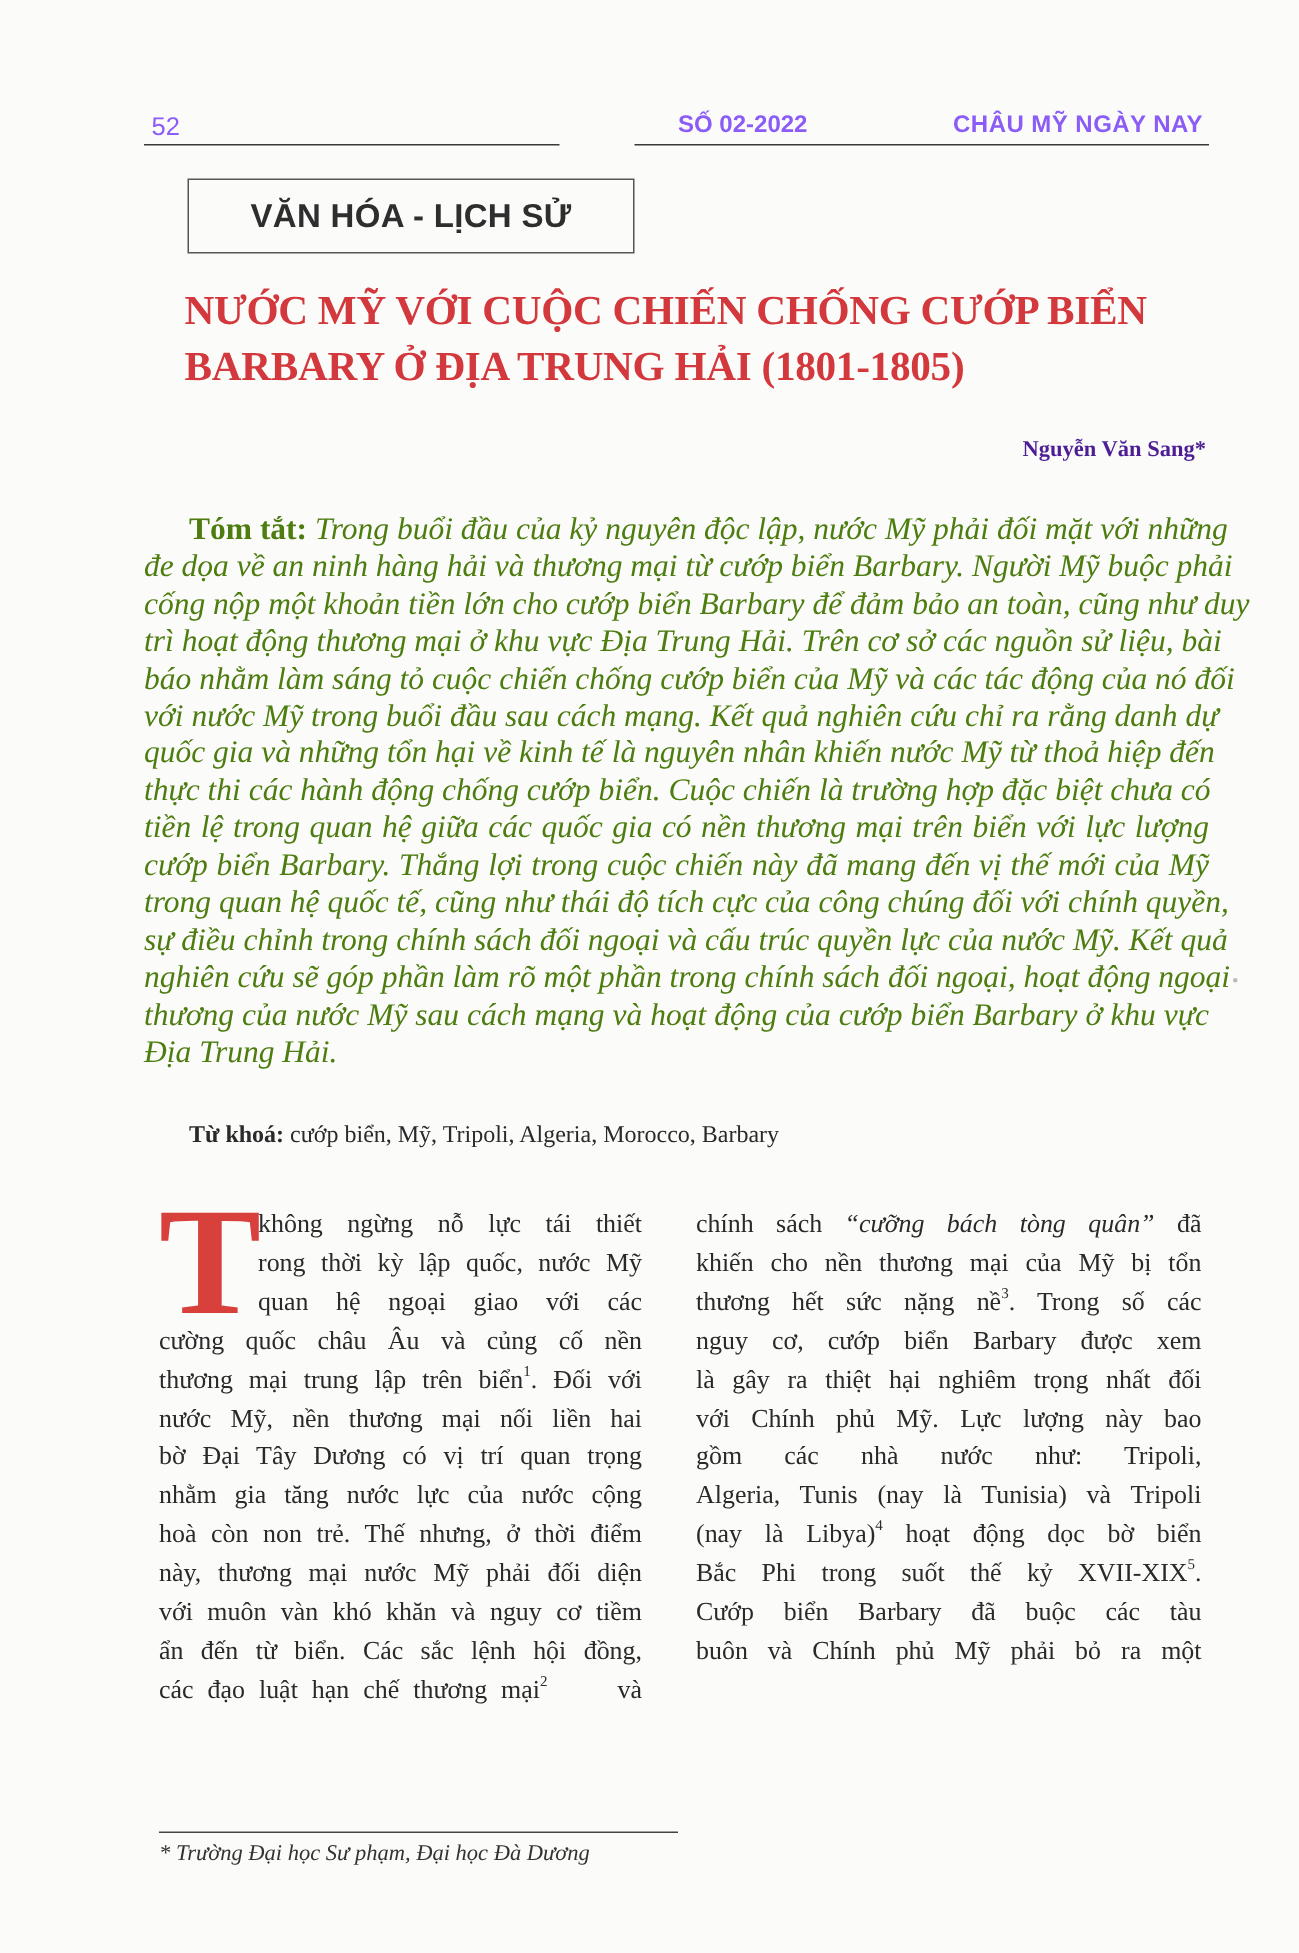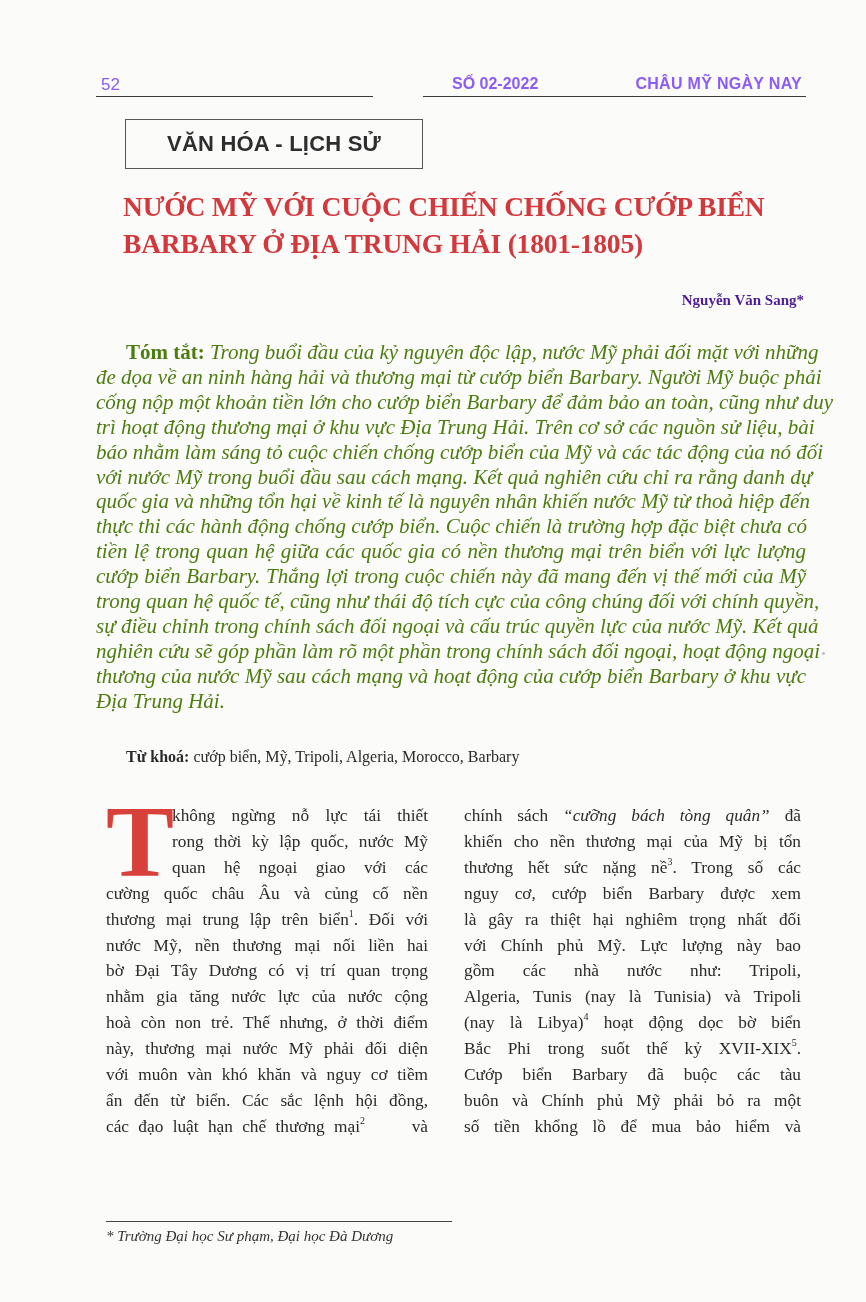--- a/index.html
+++ b/index.html
@@ -160,19 +160,18 @@
   <span class="line"><span>thương hết sức nặng nề</span><sup>3</sup><span>. Trong số các</span></span>
   <span class="line">nguy cơ, cướp biển Barbary được xem</span>
   <span class="line">là gây ra thiệt hại nghiêm trọng nhất đối</span>
   <span class="line">với Chính phủ Mỹ. Lực lượng này bao</span>
   <span class="line">gồm các nhà nước như: Tripoli,</span>
   <span class="line">Algeria, Tunis (nay là Tunisia) và Tripoli</span>
   <span class="line"><span>(nay là Libya)</span><sup>4</sup><span> hoạt động dọc bờ biển</span></span>
   <span class="line"><span>Bắc Phi trong suốt thế kỷ XVII-XIX</span><sup>5</sup><span>.</span></span>
   <span class="line">Cướp biển Barbary đã buộc các tàu</span>
   <span class="line">buôn và Chính phủ Mỹ phải bỏ ra một</span>
-  <span class="line">số tiền khổng lồ để mua bảo hiểm và</span>
 </div>
 
 <div class="footnote-rule"></div>
 <div class="footnote">* Trường Đại học Sư phạm, Đại học Đà Dương</div>
 
 <span class="speck" style="left:822px;top:652px"></span>
 
 </body></html>

